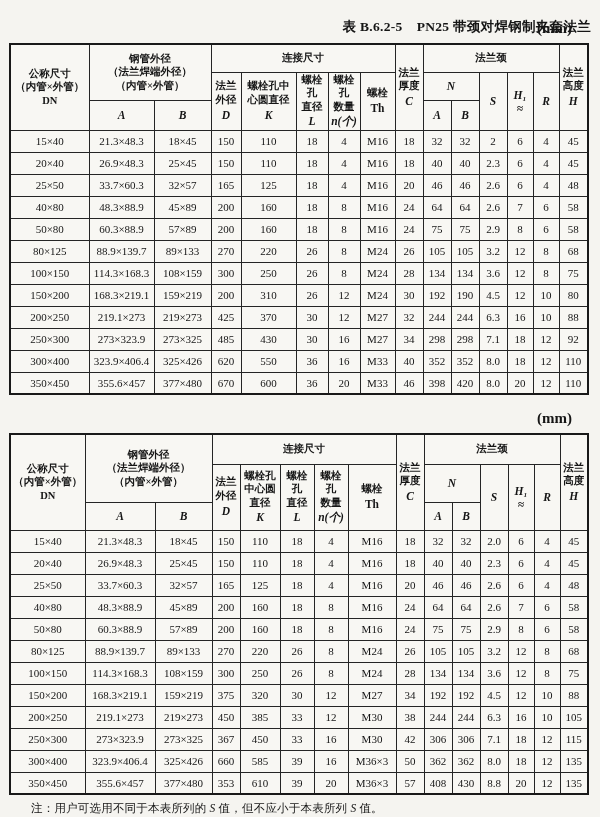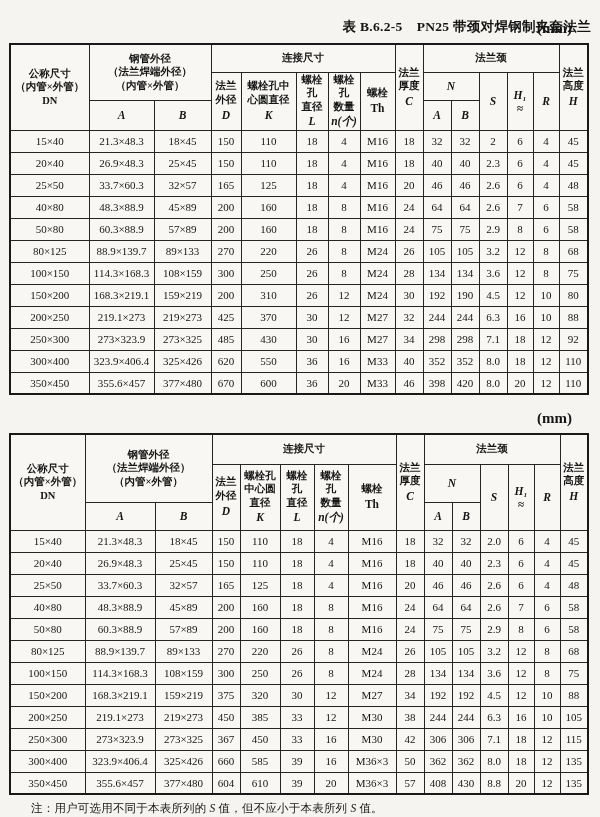--- a/index.html
+++ b/index.html
@@ -612,21 +612,21 @@
             <td>362</td>
             <td>8.0</td>
             <td>18</td>
             <td>12</td>
             <td>135</td>
           </tr>
           <tr>
             <td>350×450</td>
             <td>355.6×457</td>
             <td>377×480</td>
-            <td>604</td>
+            <td>353</td>
             <td>610</td>
             <td>39</td>
             <td>20</td>
             <td>M36×3</td>
             <td>57</td>
             <td>408</td>
             <td>430</td>
             <td>8.8</td>
             <td>20</td>
             <td>12</td>

